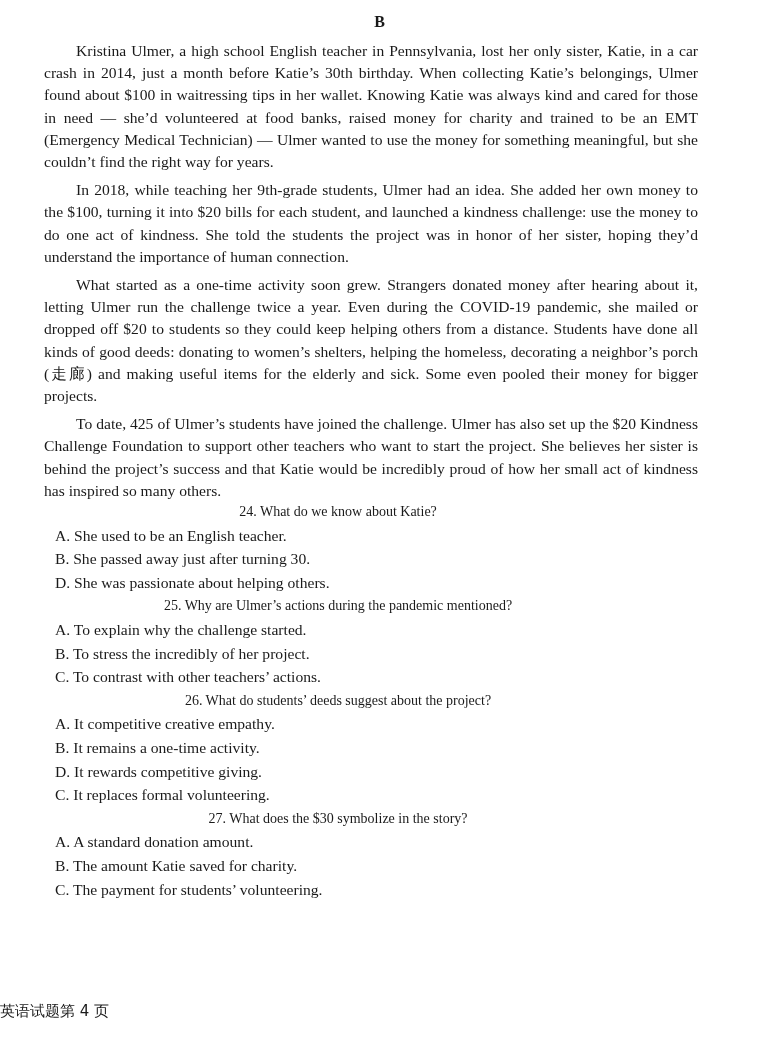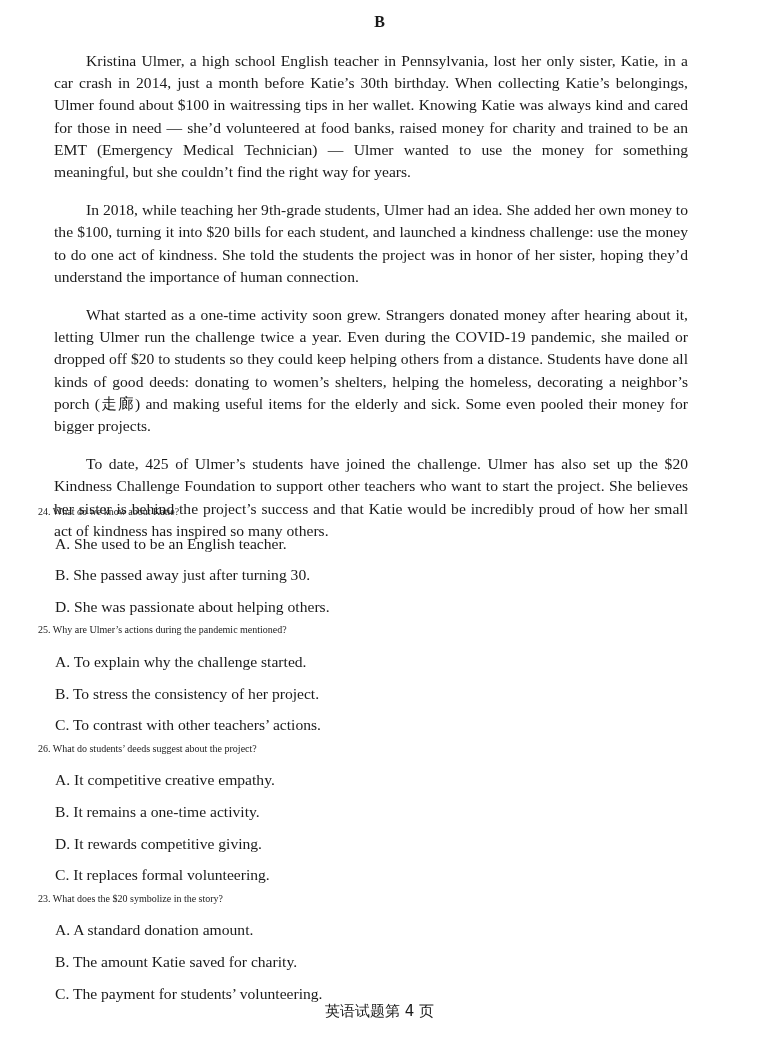--- a/index.html
+++ b/index.html
@@ -1,26 +1,26 @@
 <!DOCTYPE html>
 <html><head>
 <meta charset="utf-8">
 <style>
   html, body { margin:0; padding:0; background:#ffffff; }
   body { width:759px; height:1045px; position:relative; overflow:hidden;
          font-family:"Liberation Serif","DejaVu Serif",serif; color:#1a1a1a; }
   .section-title { position:absolute; top:13px; left:0; width:759px; text-align:center;
                    font-weight:bold; font-size:16px; }
   .passage { position:absolute; top:34px; left:38px; width:666px; }
-  .para { font-size:15.6px; line-height:22.2px; text-align:justify; text-indent:32px; margin:16px; }
+  .para { font-size:15.6px; line-height:22.2px; text-align:justify; text-indent:32px; margin:6px; }
   .questions { position:absolute; top:500px; left:38px; width:600px; }
   .q { margin:0; }
-  .q-stem { font-size:10px; line-height:23.6px; }
-  .opt { font-size:15.6px; line-height:23.6px; padding-left:17px;margin-top:8px; }
-  .footer { position:absolute; top:1002px; left:0; width:759px; text-align:center;
+  .q-stem { font-size:14px; line-height:23.6px;text-align:center; }
+  .opt { font-size:15.6px; line-height:23.6px; padding-left:17px; }
+  .footer { position:absolute; top:1002px; left:0; width:759px; 
             font-family:"DejaVu Sans","Liberation Sans",sans-serif; font-size:15px; }
 </style>
 </head>
 <body>
 
 <div class="section-title">B</div>
 
 <div class="passage">
   <p class="para">Kristina Ulmer, a high school English teacher in Pennsylvania, lost her only sister, Katie, in a car crash in 2014, just a month before Katie’s 30th birthday. When collecting Katie’s belongings, Ulmer found about $100 in waitressing tips in her wallet. Knowing Katie was always kind and cared for those in need — she’d volunteered at food banks, raised money for charity and trained to be an EMT (Emergency Medical Technician) — Ulmer wanted to use the money for something meaningful, but she couldn’t find the right way for years.</p>
   <p class="para">In 2018, while teaching her 9th-grade students, Ulmer had an idea. She added her own money to the $100, turning it into $20 bills for each student, and launched a kindness challenge: use the money to do one act of kindness. She told the students the project was in honor of her sister, hoping they’d understand the importance of human connection.</p>
@@ -31,31 +31,31 @@
 <div class="questions">
   <div class="q">
     <div class="q-stem">24. What do we know about Katie?</div>
     <div class="opt">A. She used to be an English teacher.</div>
     <div class="opt">B. She passed away just after turning 30.</div>
     <div class="opt">D. She was passionate about helping others.</div>
   </div>
   <div class="q">
     <div class="q-stem">25. Why are Ulmer’s actions during the pandemic mentioned?</div>
     <div class="opt">A. To explain why the challenge started.</div>
-    <div class="opt">B. To stress the consistency of her project.</div>
+    <div class="opt">B. To stress the incredibly of her project.</div>
     <div class="opt">C. To contrast with other teachers’ actions.</div>
   </div>
   <div class="q">
     <div class="q-stem">26. What do students’ deeds suggest about the project?</div>
     <div class="opt">A. It competitive creative empathy.</div>
     <div class="opt">B. It remains a one-time activity.</div>
     <div class="opt">D. It rewards competitive giving.</div>
     <div class="opt">C. It replaces formal volunteering.</div>
   </div>
   <div class="q">
-    <div class="q-stem">23. What does the $20 symbolize in the story?</div>
+    <div class="q-stem">27. What does the $30 symbolize in the story?</div>
     <div class="opt">A. A standard donation amount.</div>
     <div class="opt">B. The amount Katie saved for charity.</div>
     <div class="opt">C. The payment for students’ volunteering.</div>
   </div>
 </div>
 
 <div class="footer">英语试题第 4 页</div>
 
 </body></html>

